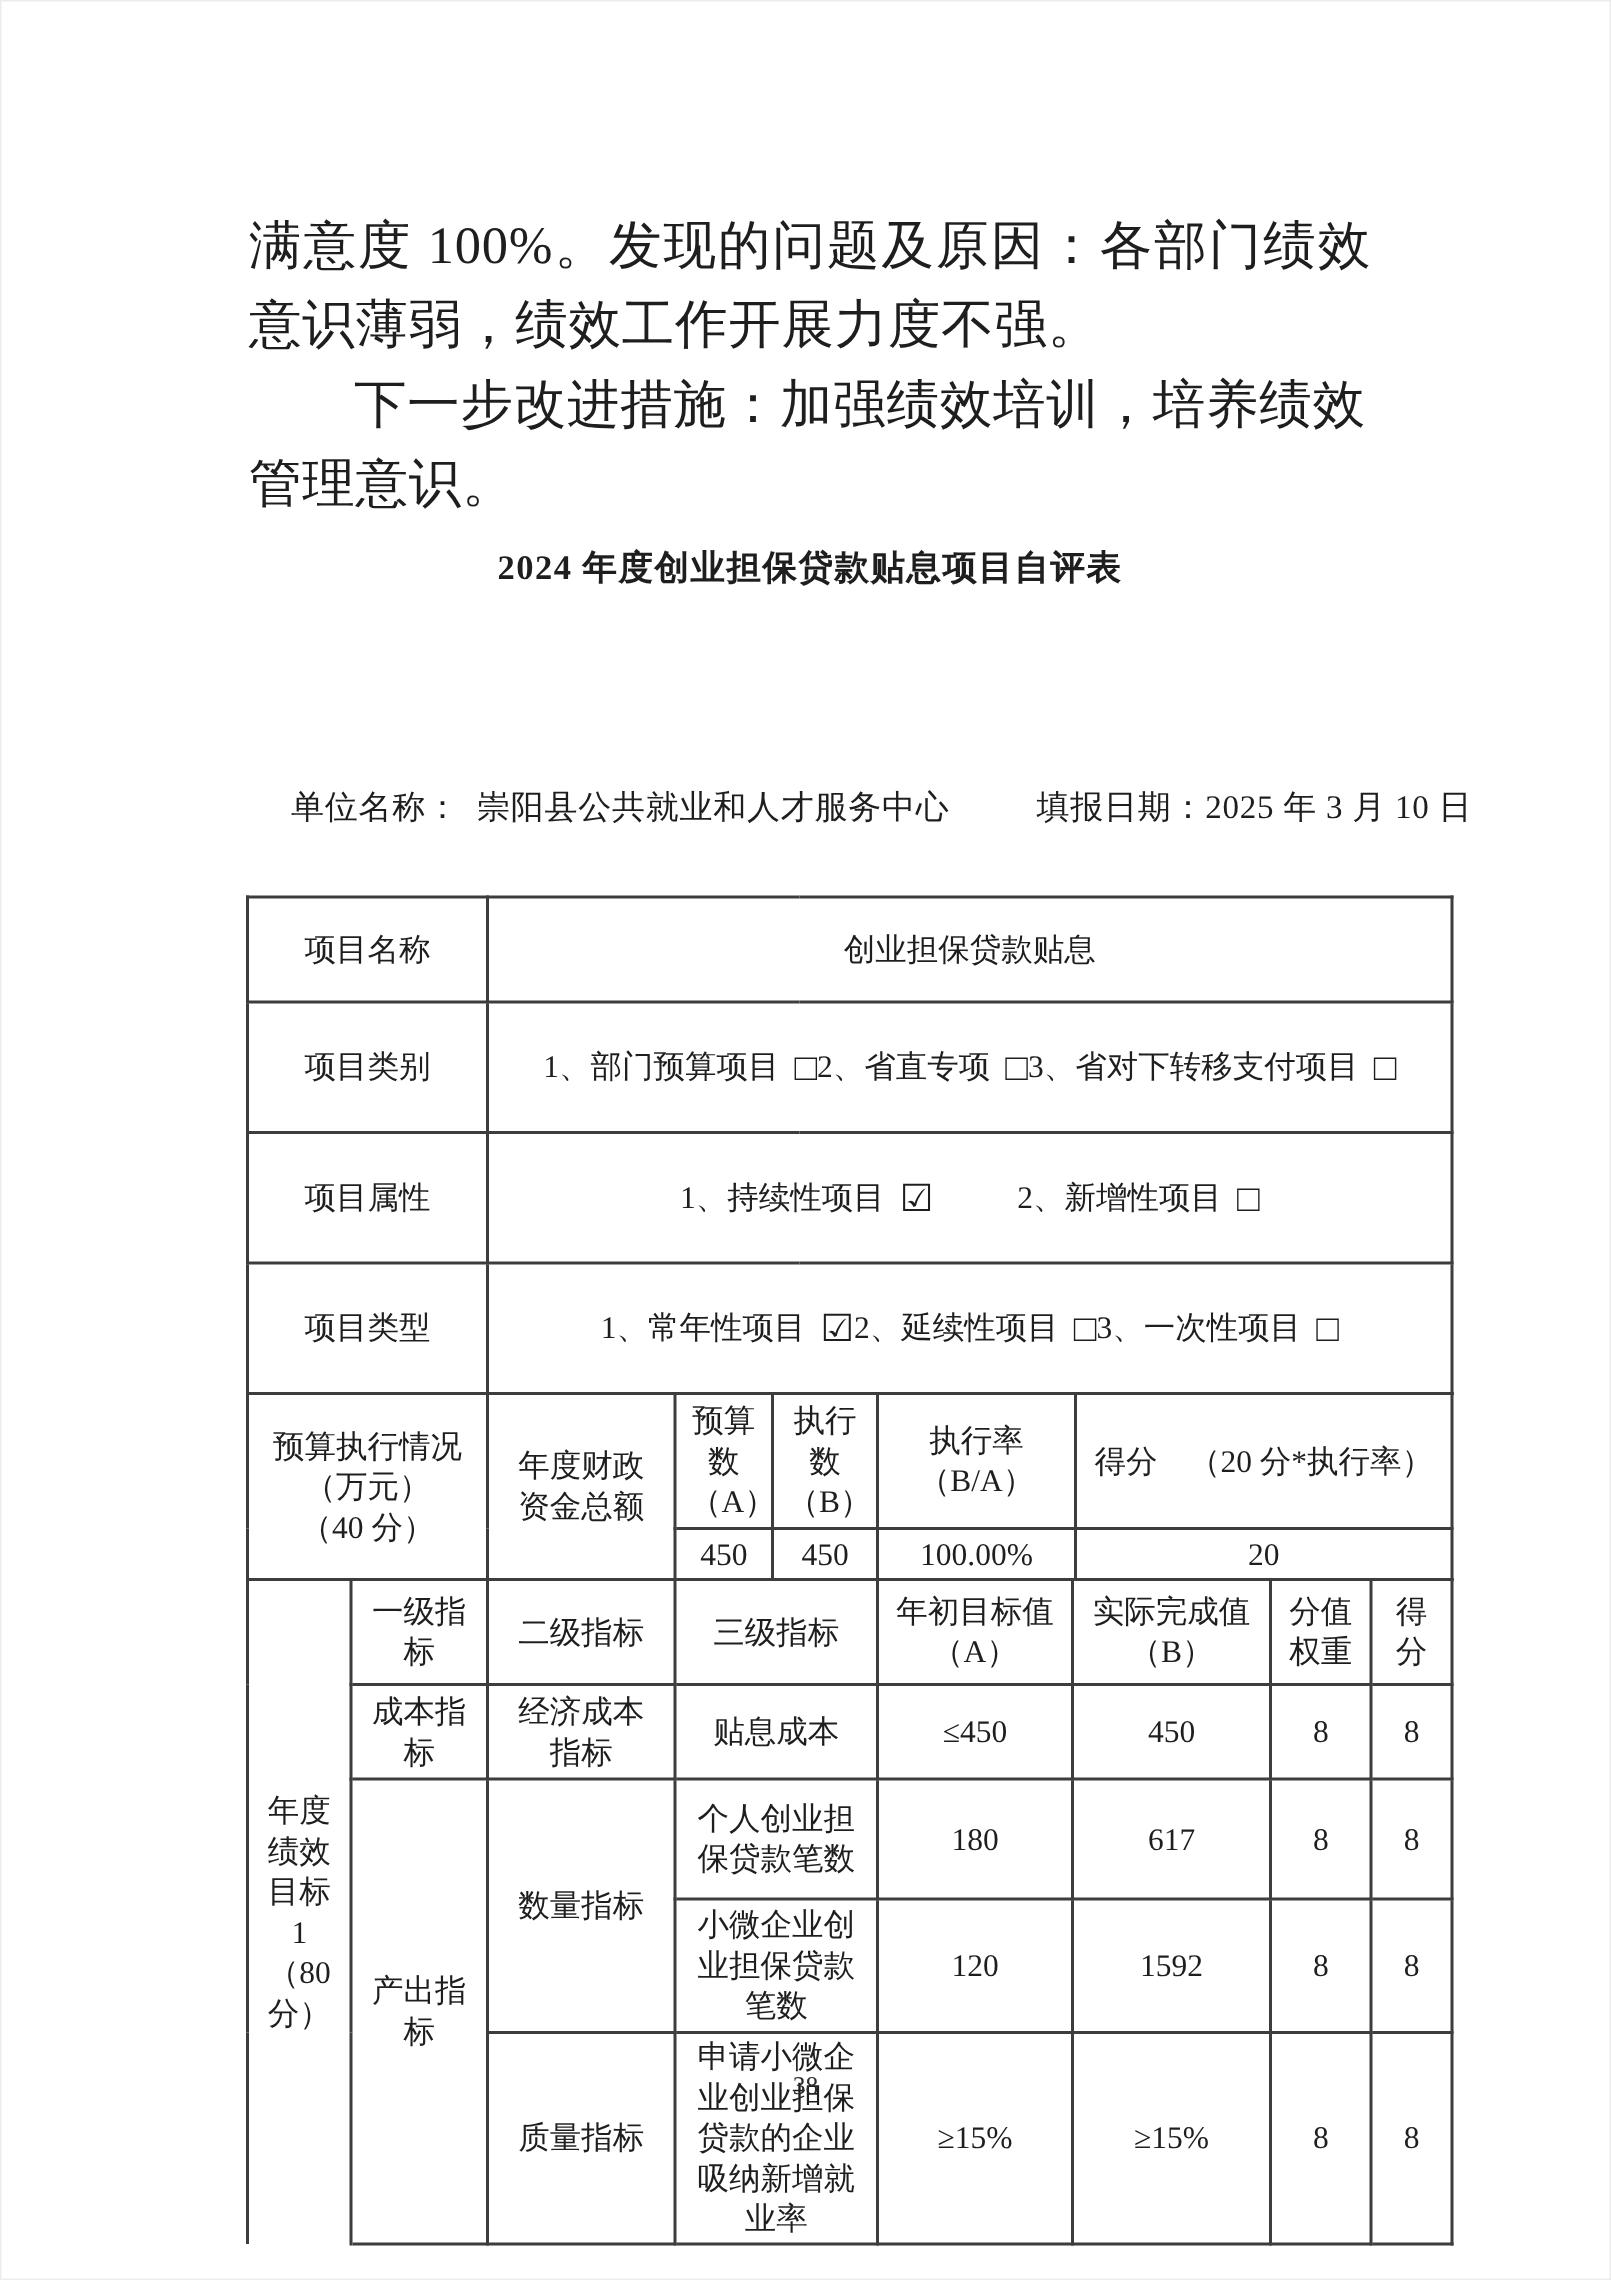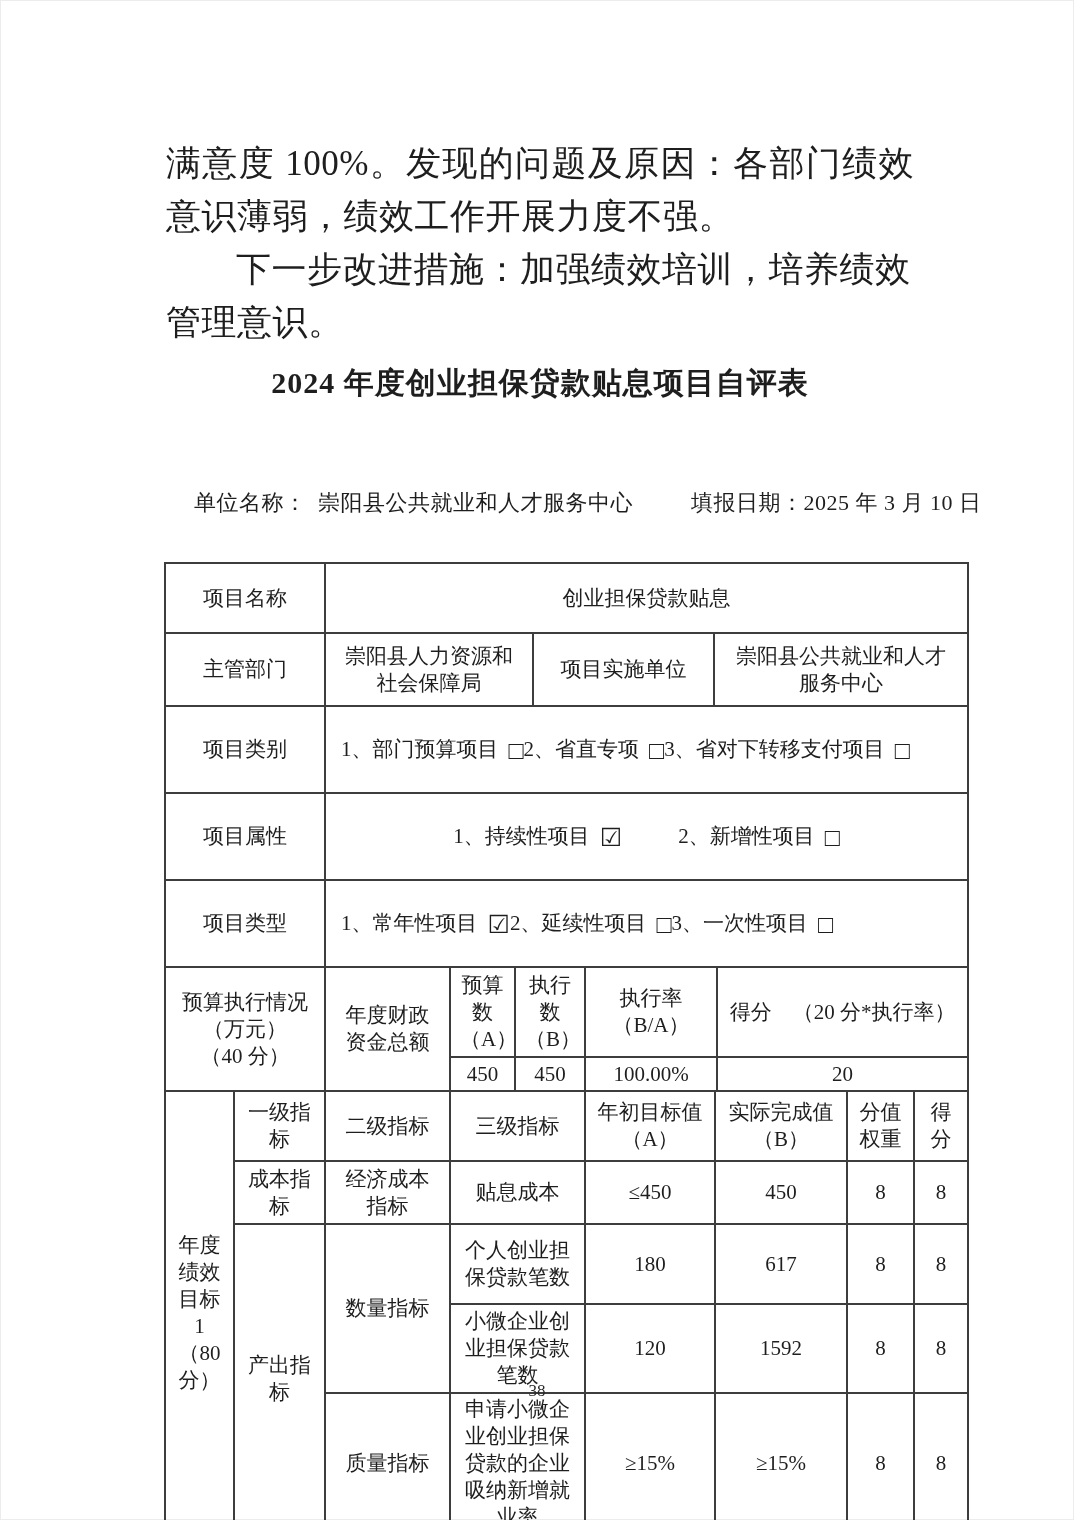--- a/index.html
+++ b/index.html
@@ -20,51 +20,51 @@
 
   .body-text {
     font-size: 35px; line-height: 53px;
     width: 748px; text-align: justify;
     letter-spacing: 0.5px;
   }
   .indent { text-indent: 2em; text-align: left; }
 
   .doc-title {
     width: 748px; text-align: center;
-    font-size: 30px; font-weight: bold;
+    font-size: 23px; font-weight: bold;
     margin-top: 14px; letter-spacing: 1px;
   }
 
   .info-line {
     margin-top: 84px; padding-left: 28px;
     font-size: 22px; letter-spacing: 0.5px;
     display: flex; align-items: baseline;
   }
   .info-line .pair { white-space: pre; }
-  .date-pair { margin-left: 58px; }
+  .date-pair { margin-left: 58px; margin-top: 45px; }
 
   table.tbl {
     border-collapse: collapse; table-layout: fixed;
     width: 803px; margin-left: -2px;
     font-size: 21px;
   }
   .t1 { margin-top: 44px; }
   .t2, .t3 { margin-top: -2px; }
   .tbl td {
     border: 2px solid #3d3d3d;
     text-align: center; vertical-align: middle;
     padding: 2px 9px;
     line-height: 27px;
     white-space: pre-line;
     overflow: hidden;
   }
   .no-bottom { border-bottom: none !important; }
 
   .opt-row { display: flex; align-items: center; padding: 0 6px; }
-  .opt-row.spread { justify-content: flex-start; }
+  .opt-row.spread { justify-content: center; }
   .opt-row.centered { justify-content: center; gap: 56px; }
   .opt { white-space: nowrap; display: inline-flex; align-items: center; }
   .box-icon { font-size: 25px; margin-left: 10px; line-height: 1; position: relative; top: 1px; }
 
   .page-number {
     position: absolute; top: 1380px; left: 0;
     width: 100%; text-align: center;
     font-size: 17px; color: #2a2a2a;
   }
 </style>
@@ -88,28 +88,20 @@
       <colgroup>
           <col style="width:160px">
           <col style="width:208px">
           <col style="width:181px">
           <col style="width:254px">
         </colgroup>
       <tbody>
           <tr style="height:70px">
         <td>项目名称</td>
         <td colspan="3">创业担保贷款贴息</td>
-      </tr>
-      <tr style="height:73px">
-        <td>主管部门</td>
-        <td>崇阳县人力资源和
-社会保障局</td>
-        <td>项目实施单位</td>
-        <td>崇阳县公共就业和人才
-服务中心</td>
       </tr>
       <tr style="height:61px">
         <td>项目类别</td>
         <td colspan="3">
           <div class="opt-row spread">
             <span class="opt">
                   <span>1、部门预算项目</span>
                   <span class="box-icon">□</span>
                 </span>
             <span class="opt">

